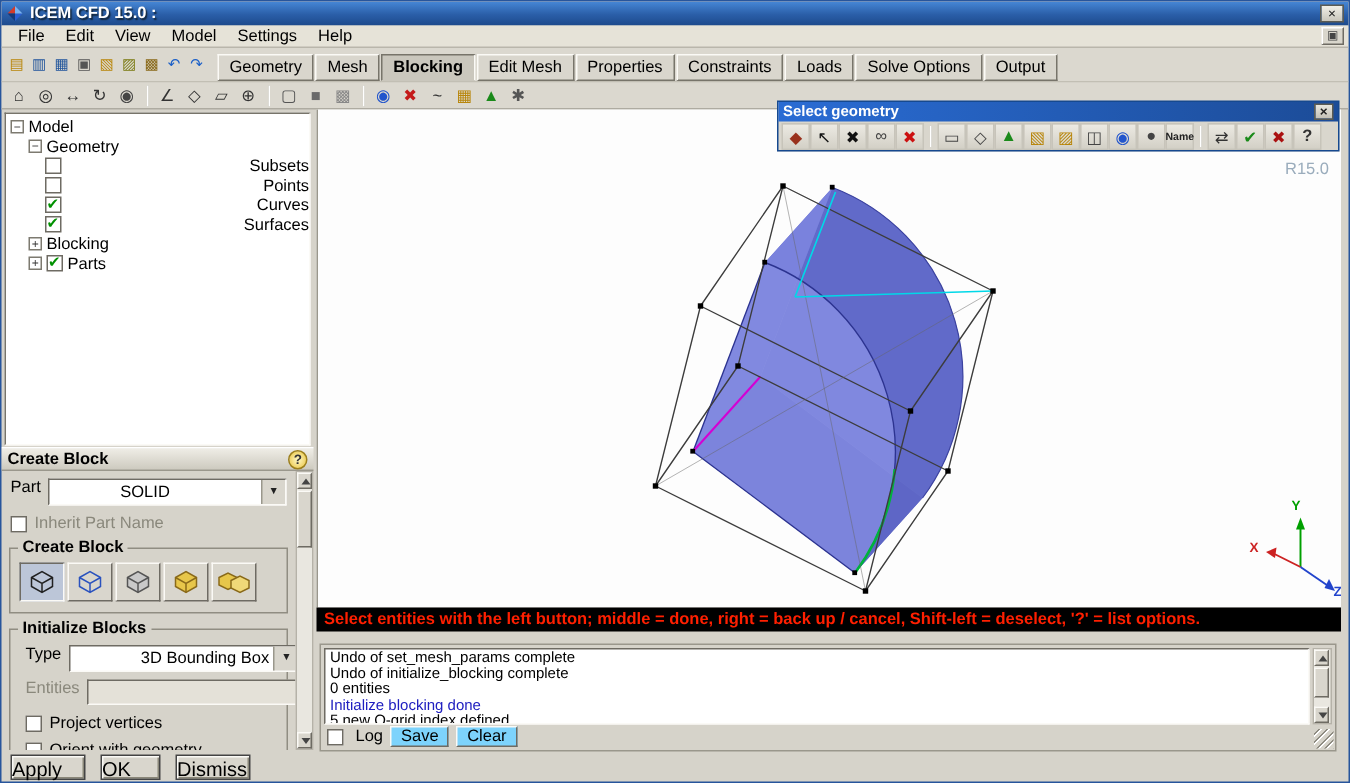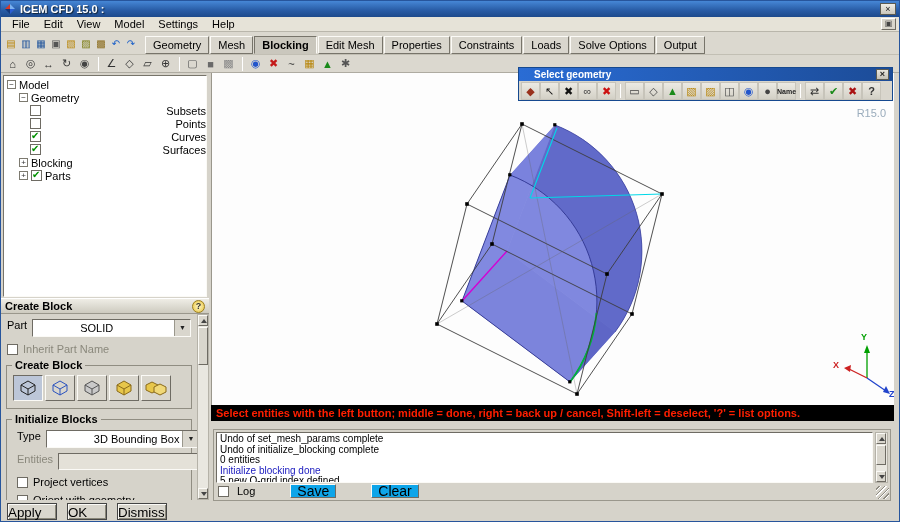--- a/index.html
+++ b/index.html
@@ -101,37 +101,37 @@
   .watermark { position:absolute; right:8px; top:34px; color:#9aacbc; font-size:11px; }
   .triadlabel { position:absolute; font-size:9px; font-weight:bold; }
   .msgbar { position:absolute; left:210px; top:404px; width:683px; height:16px; background:#000;
     color:#ff1f00; font-weight:bold; display:flex; align-items:center; padding-left:5px; white-space:nowrap; overflow:hidden; }
 
   
   .seltb { position:absolute; left:517px; top:66px; width:375px; height:34px; background:#d9d6cd;
     border:1px solid #16498f; z-index:40; }
   .seltb .stitle { height:13px; background:linear-gradient(90deg,#2a6cd4,#1c4c98); color:#fff;
     font-size:10px; font-weight:bold; display:flex; align-items:center; padding:0 3px; }
-  .seltb .stitle .t { flex:1;margin-left:12px; }
+  .seltb .stitle .t { flex:1; }
   .sclose { width:13px; height:11px; background:linear-gradient(#e8e6de,#c3c0b5); border:1px solid #5b5b52;
     color:#222; font-size:9px; line-height:9px; text-align:center; }
   .seltb .sicons { display:flex; align-items:center; height:20px; padding-left:2px; }
   .seltb .icon-btn { width:19px; height:18px; font-size:11px; border:1px solid #c7c4ba;
     background:linear-gradient(#eceae3,#d3d0c6); margin-right:0; }
 
   
   .logpanel { position:absolute; left:212px; top:428px; width:678px; height:72px; background:#d6d3ca;
     border:1px solid #9a978c; }
   .logtext { position:absolute; left:2px; top:2px; right:17px; height:51px; background:#fff;
     border:1px solid; border-color:#6e6b63 #fbfaf6 #fbfaf6 #6e6b63; font-size:10px; line-height:10.5px;
     padding:1px 3px; overflow:hidden; }
   .logscroll { position:absolute; right:2px; top:2px; width:13px; height:51px; background:#e9e7e0; border:1px solid #b5b2a8; }
   .logbtns { position:absolute; left:4px; bottom:2px; display:flex; align-items:center; gap:5px; }
-  .smallbtn { background:#0ea5e9; border:1px solid; border-color:#fbfaf6 #6e6b63 #6e6b63 #fbfaf6;
-    padding:0 6px; height:14px; font-size:14px; line-height:12px;margin-left:30px; }
+  .smallbtn { background:#7dd3fc; border:1px solid; border-color:#fbfaf6 #6e6b63 #6e6b63 #fbfaf6;
+    padding:0 6px; height:14px; font-size:11px; line-height:12px; }
   .grip { position:absolute; right:1px; bottom:1px; width:13px; height:13px;
     background:repeating-linear-gradient(135deg,#d6d3ca 0 2px,#8f8c82 2px 3px,#fff 3px 4px); }
 </style>
 </head>
 <body>
 
 <div id="app">
 
   <div class="titlebar">
     <svg class="appicon" viewBox="0 0 12 12">

